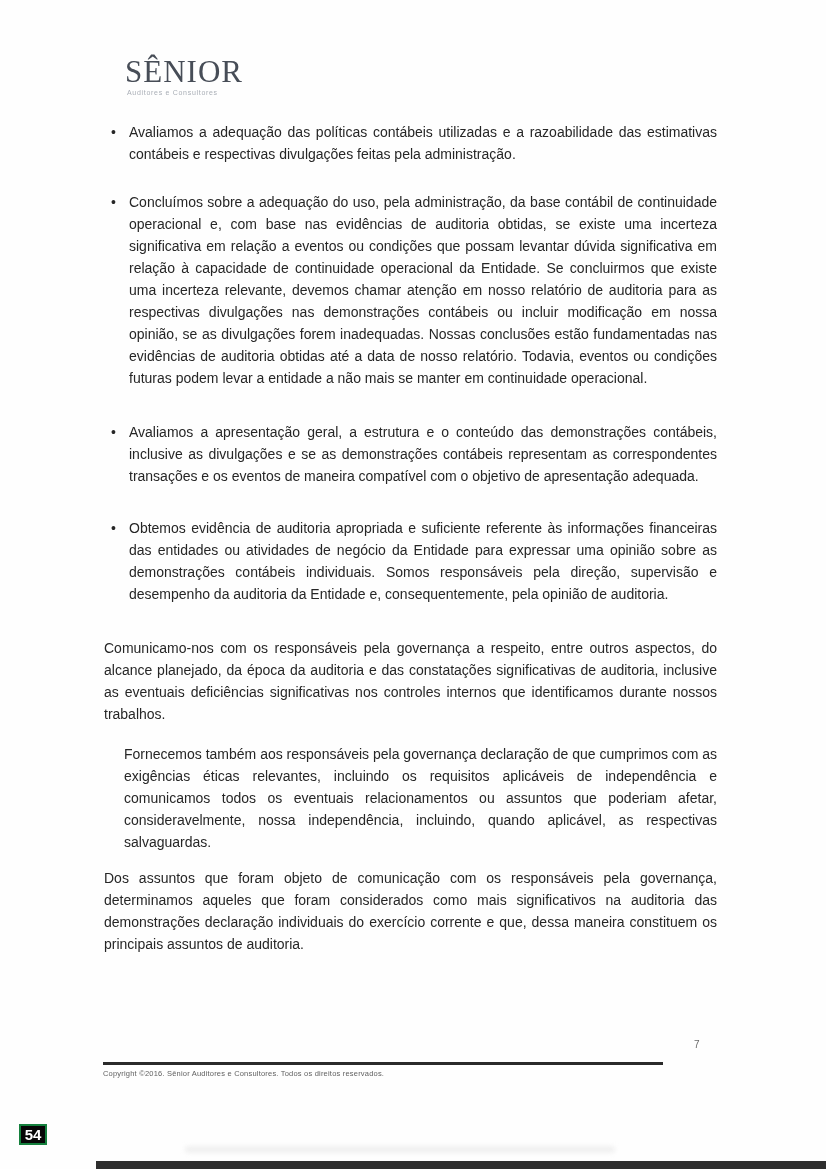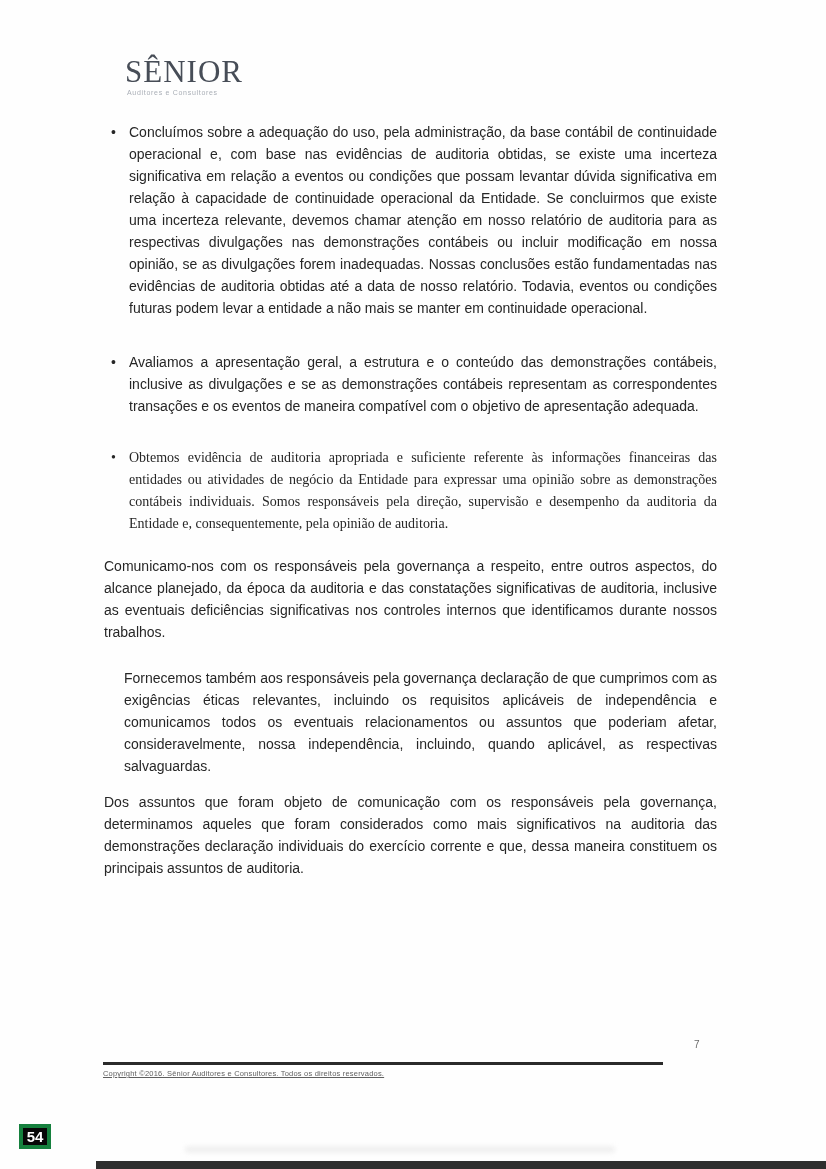--- a/index.html
+++ b/index.html
@@ -47,22 +47,22 @@
   .bullet::before {
     content: "\2022";
     position: absolute;
     left: 7px;
     top: 0;
     color: #262626;
   }
   .mb-a { margin-bottom: 26px; }
   .mb-b { margin-bottom: 32px; }
   .mb-c { margin-bottom: 30px; }
-  .mb-d { margin-bottom: 20px; font-family: Liberation Serif, serif; }
-  .mb-e { margin-bottom: 24px; }
+  .mb-d { margin-bottom: 32px; }
+  .mb-e { margin-bottom: 18px; }
   .mb-f { margin-bottom: 14px; margin-left: 20px; }
 
   
   .pageno {
     position: absolute;
     left: 694px;
     top: 1039px;
     font-size: 10px;
     color: #6a6a6a;
   }
@@ -75,31 +75,30 @@
     background: #2a2a2a;
   }
   .copyright {
     position: absolute;
     left: 103px;
     top: 1069px;
     font-size: 7.5px;
     color: #5f5f5f;
     letter-spacing: 0.2px;
     filter: blur(0.3px);
-    text-decoration: underline;
   }
 
   
   .badge {
     position: absolute;
     left: 19px;
     top: 1124px;
     min-width: 18px;
     background: #070707;
-    border: 4px solid #15803d;
+    border: 2px solid #15803d;
     color: #ffffff;
     font-size: 15px;
     font-weight: 700;
     line-height: 17px;
     text-align: center;
     padding: 0 3px;
   }
 
   
   .smudge {
@@ -125,20 +124,23 @@
 <body>
 
 <div class="page">
 
   <div class="logo">
     <div class="logo-title">SÊNIOR</div>
     <div class="logo-sub">Auditores e Consultores</div>
   </div>
 
   <div class="content">
+    <div class="bullet mb-a">
+      <span>Avaliamos a adequação das políticas contábeis utilizadas e a razoabilidade das estimativas contábeis e respectivas divulgações feitas pela administração.</span>
+    </div>
     <div class="bullet mb-b">
       <span>Concluímos sobre a adequação do uso, pela administração, da base contábil de continuidade operacional e, com base nas evidências de auditoria obtidas, se existe uma incerteza significativa em relação a eventos ou condições que possam levantar dúvida significativa em relação à capacidade de continuidade operacional da Entidade. Se concluirmos que existe uma incerteza relevante, devemos chamar atenção em nosso relatório de auditoria para as respectivas divulgações nas demonstrações contábeis ou incluir modificação em nossa opinião, se as divulgações forem inadequadas. Nossas conclusões estão fundamentadas nas evidências de auditoria obtidas até a data de nosso relatório. Todavia, eventos ou condições futuras podem levar a entidade a não mais se manter em continuidade operacional.</span>
     </div>
     <div class="bullet mb-c">
       <span>Avaliamos a apresentação geral, a estrutura e o conteúdo das demonstrações contábeis, inclusive as divulgações e se as demonstrações contábeis representam as correspondentes transações e os eventos de maneira compatível com o objetivo de apresentação adequada.</span>
     </div>
     <div class="bullet mb-d">
       <span>Obtemos evidência de auditoria apropriada e suficiente referente às informações financeiras das entidades ou atividades de negócio da Entidade para expressar uma opinião sobre as demonstrações contábeis individuais. Somos responsáveis pela direção, supervisão e desempenho da auditoria da Entidade e, consequentemente, pela opinião de auditoria.</span>
     </div>
     <div class="mb-e">Comunicamo-nos com os responsáveis pela governança a respeito, entre outros aspectos, do alcance planejado, da época da auditoria e das constatações significativas de auditoria, inclusive as eventuais deficiências significativas nos controles internos que identificamos durante nossos trabalhos.</div>

